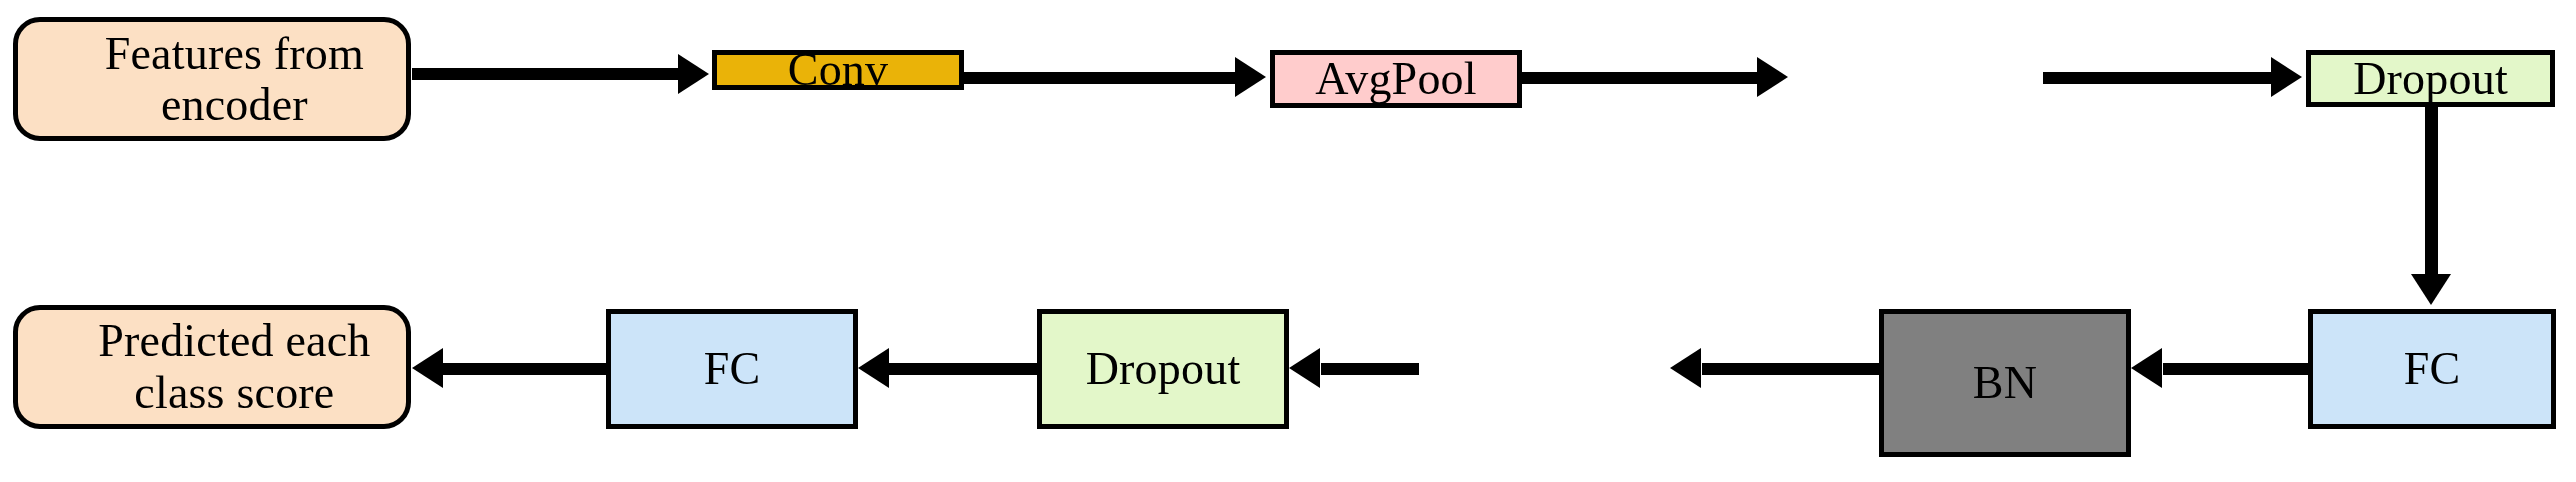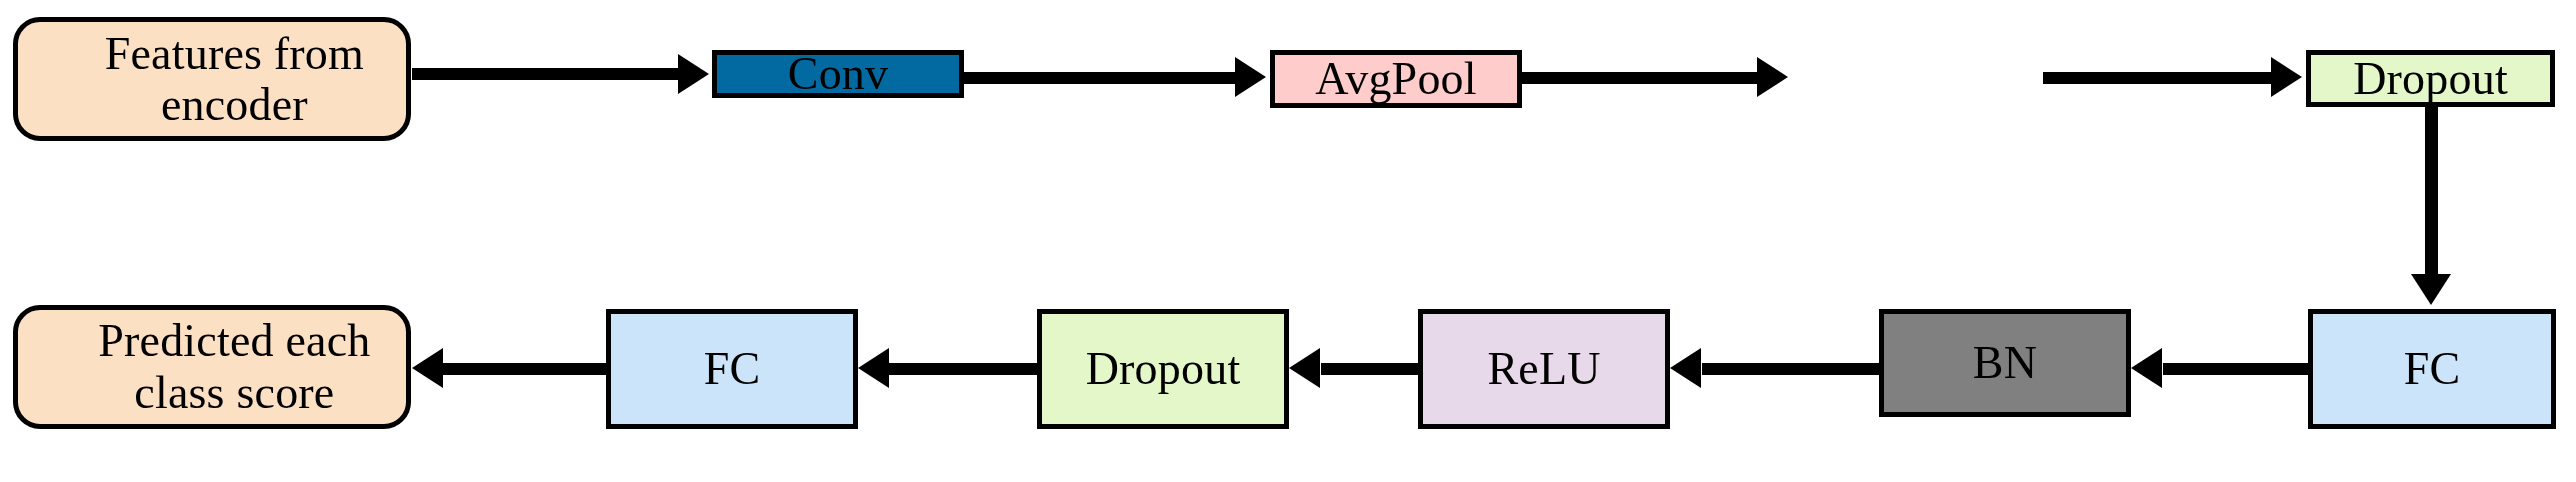--- a/index.html
+++ b/index.html
@@ -66,21 +66,21 @@
   <div class="node rounded terminal" style="left:13.4px;top:17.3px;width:398px;height:124px;background:#FCE0C4;">
     <span>Features from
 encoder</span>
   </div>
 
   <div class="edge">
     <div class="shaft" style="left:412px;top:68px;width:269px;height:11.8px;"></div>
     <div class="head right" style="left:678px;top:54px;"></div>
   </div>
 
-  <div class="node" style="left:712px;top:50px;width:252px;height:48px;background:#0369a1;">
+  <div class="node" style="left:712px;top:50px;width:252px;height:40px;background:#eab308;">
     <span>Conv</span>
   </div>
 
   <div class="edge">
     <div class="shaft" style="left:964px;top:72px;width:274px;height:11.8px;"></div>
     <div class="head right" style="left:1235px;top:57px;"></div>
   </div>
 
   <div class="node" style="left:1270px;top:50px;width:252px;height:58px;background:#FFCCCC;">
     <span>AvgPool</span>
@@ -127,30 +127,27 @@
 
   <div class="node" style="left:1037px;top:309px;width:252px;height:120px;background:#E3F7C9;">
     <span>Dropout</span>
   </div>
 
   <div class="edge">
     <div class="shaft" style="left:1321px;top:363px;width:98px;height:11.8px;"></div>
     <div class="head left" style="left:1289px;top:348px;"></div>
   </div>
 
-  <div class="node" style="left:1418px;top:309px;width:252px;height:120px;background:#E8D9EA;">
-    <span>ReLU</span>
-  </div>
 
   <div class="edge">
     <div class="shaft" style="left:1702px;top:363px;width:178px;height:11.8px;"></div>
     <div class="head left" style="left:1670px;top:348px;"></div>
   </div>
 
-  <div class="node" style="left:1879px;top:309px;width:252px;height:108px;background:#808080;">
+  <div class="node" style="left:1879px;top:309px;width:252px;height:148px;background:#808080;">
     <span>BN</span>
   </div>
 
   <div class="edge">
     <div class="shaft" style="left:2163px;top:363px;width:145px;height:11.8px;"></div>
     <div class="head left" style="left:2131px;top:348px;"></div>
   </div>
 
   <div class="node" style="left:2308px;top:309px;width:248px;height:120px;background:#CCE4F9;">
     <span>FC</span>

